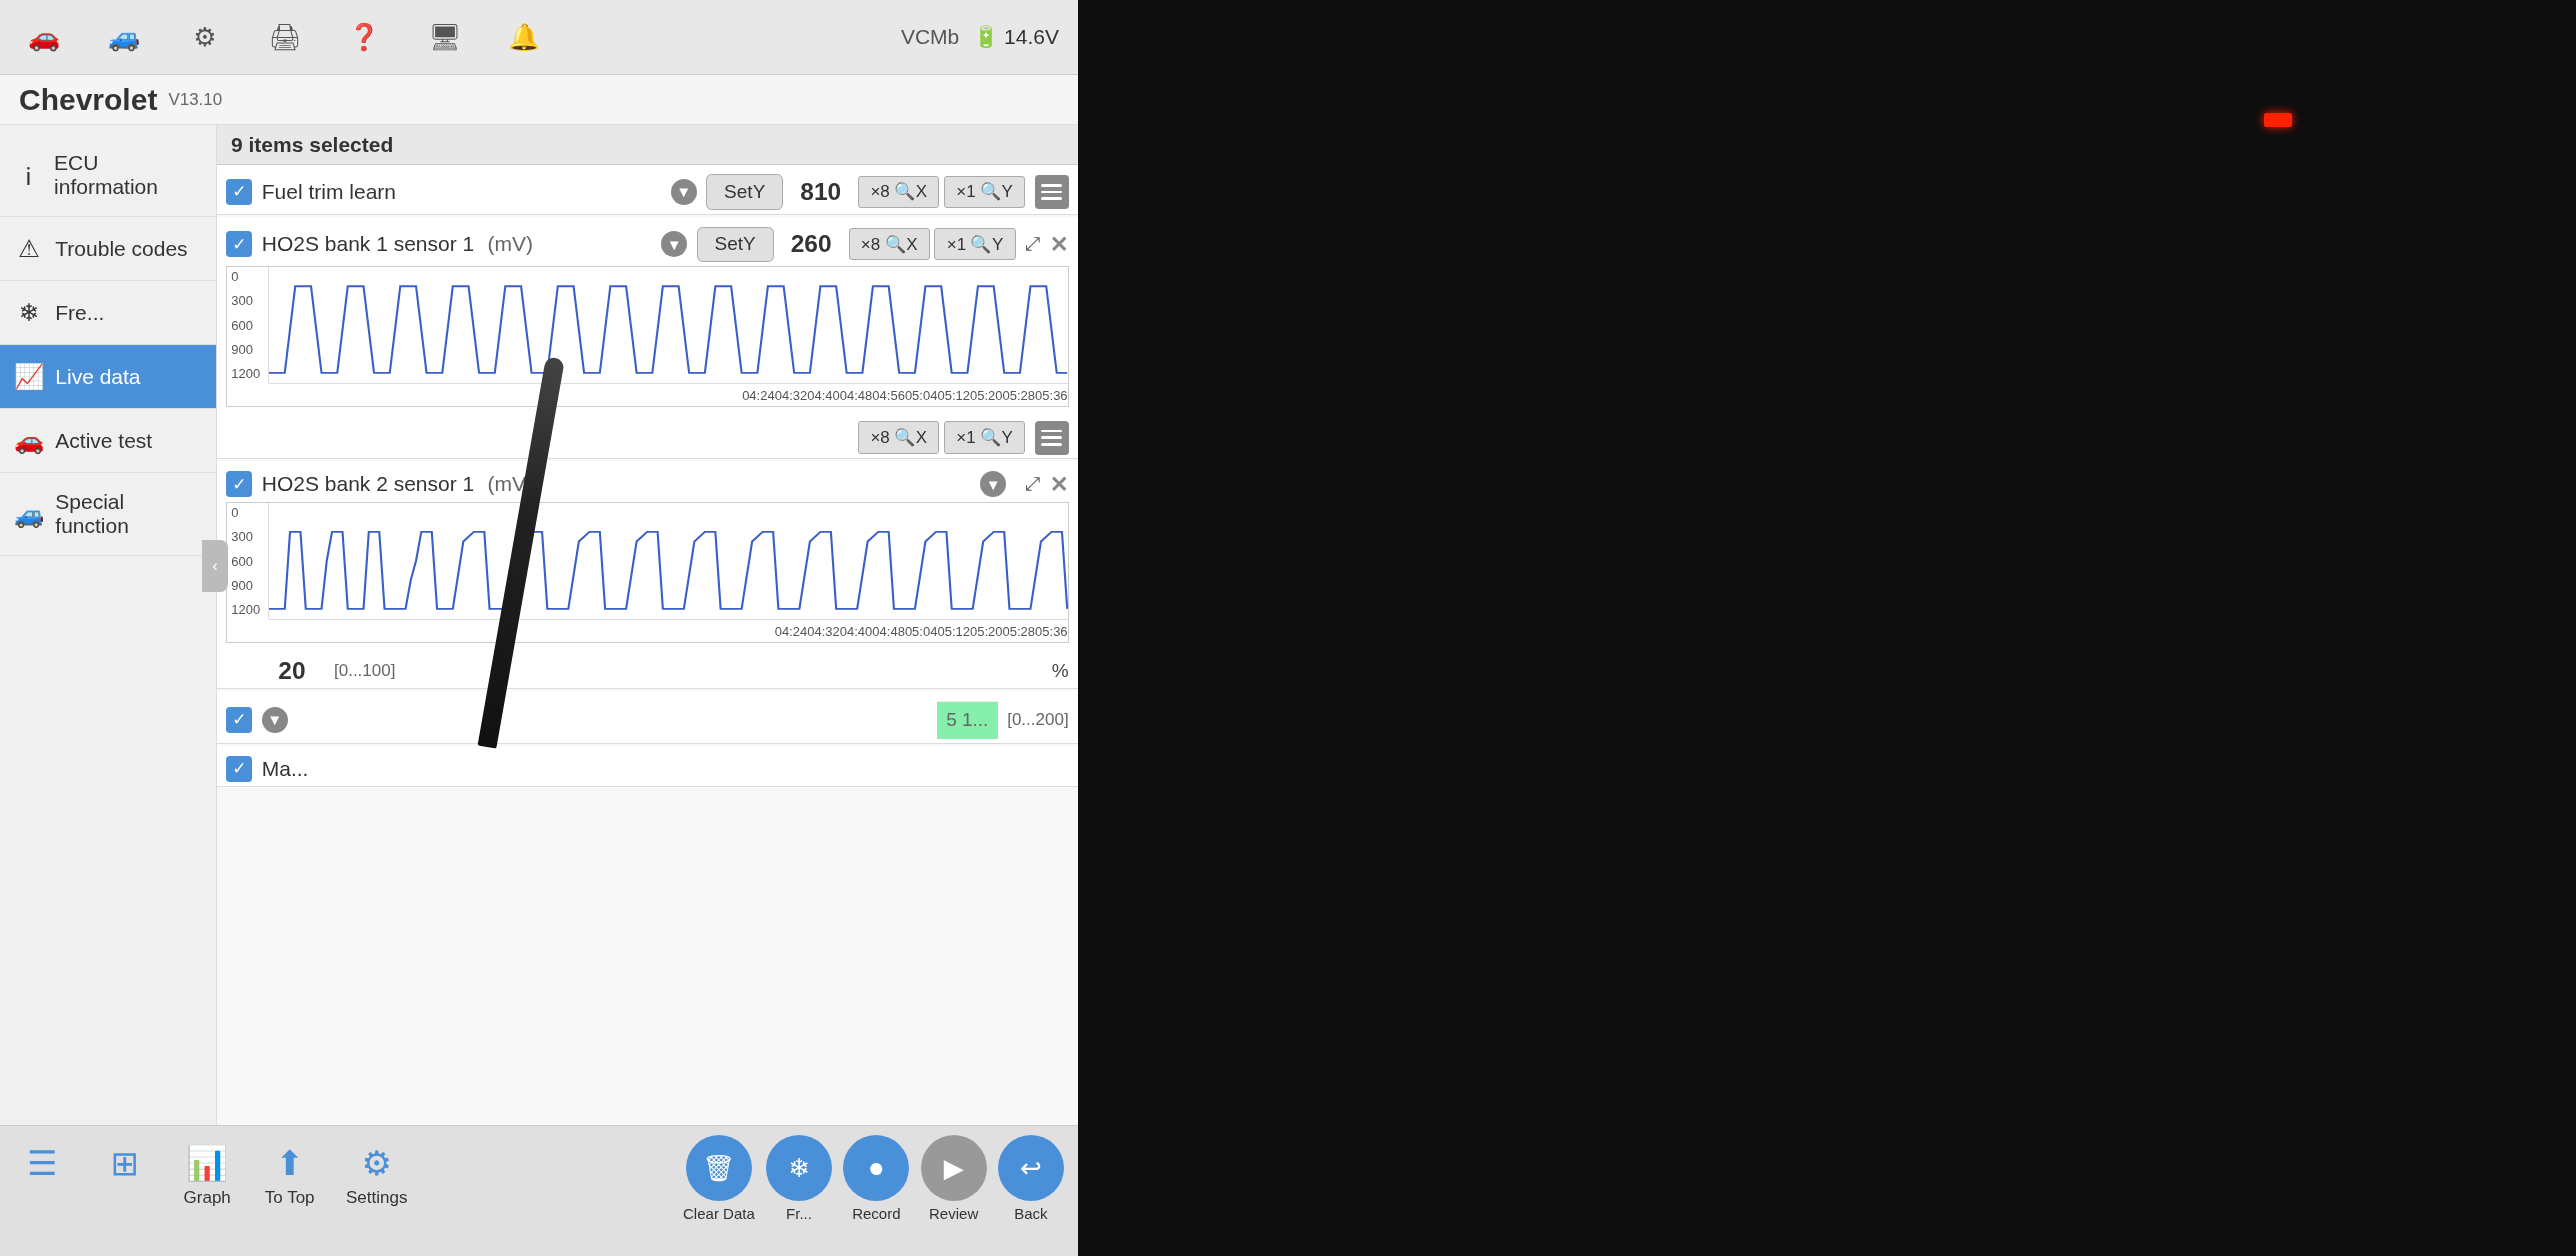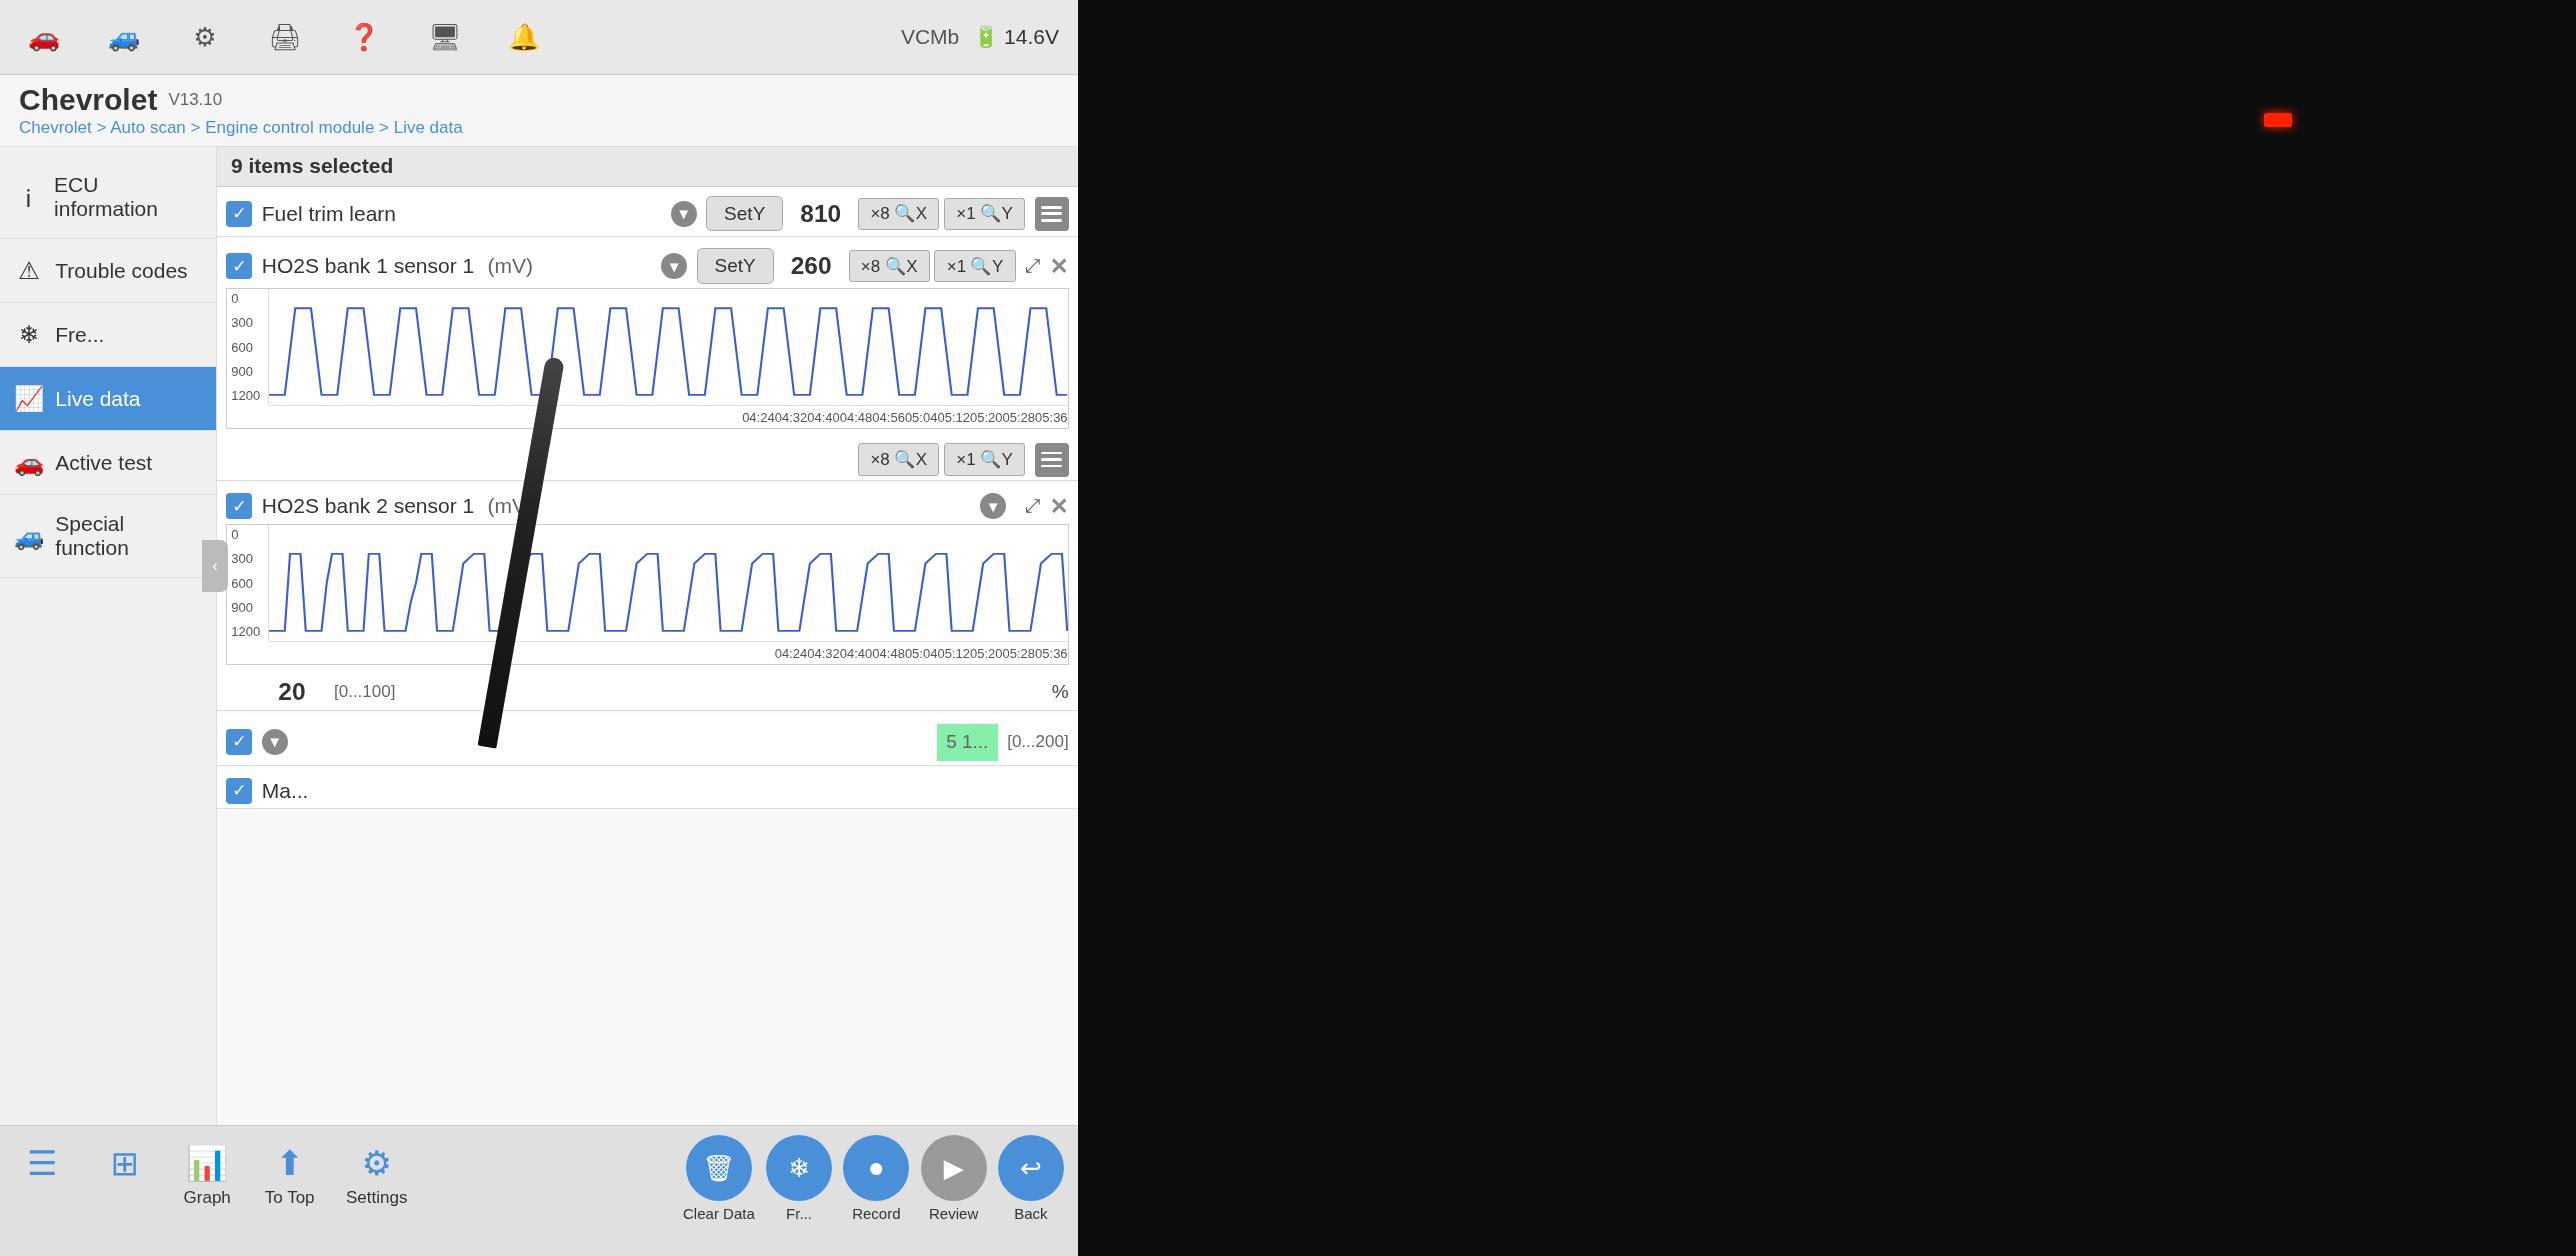--- a/index.html
+++ b/index.html
@@ -561,21 +561,20 @@
         <span>14.6V</span>
       </span>
     </div>
   </div>
 
   <div class="header-area">
     <div style="display:flex; align-items:center; gap:11px;">
       <span class="make-title">Chevrolet</span>
       <span class="version-text">V13.10</span>
     </div>
-    <div class="breadcrumb">Chevrolet &gt; Auto scan &gt; Engine control module &gt; Live data</div>
   </div>
 
 
   <div class="content-area">
 
     <div class="sidebar">
       <div class="sidebar-item">
         <span class="icon">ℹ</span>
         <span>ECU information</span>
       </div>

